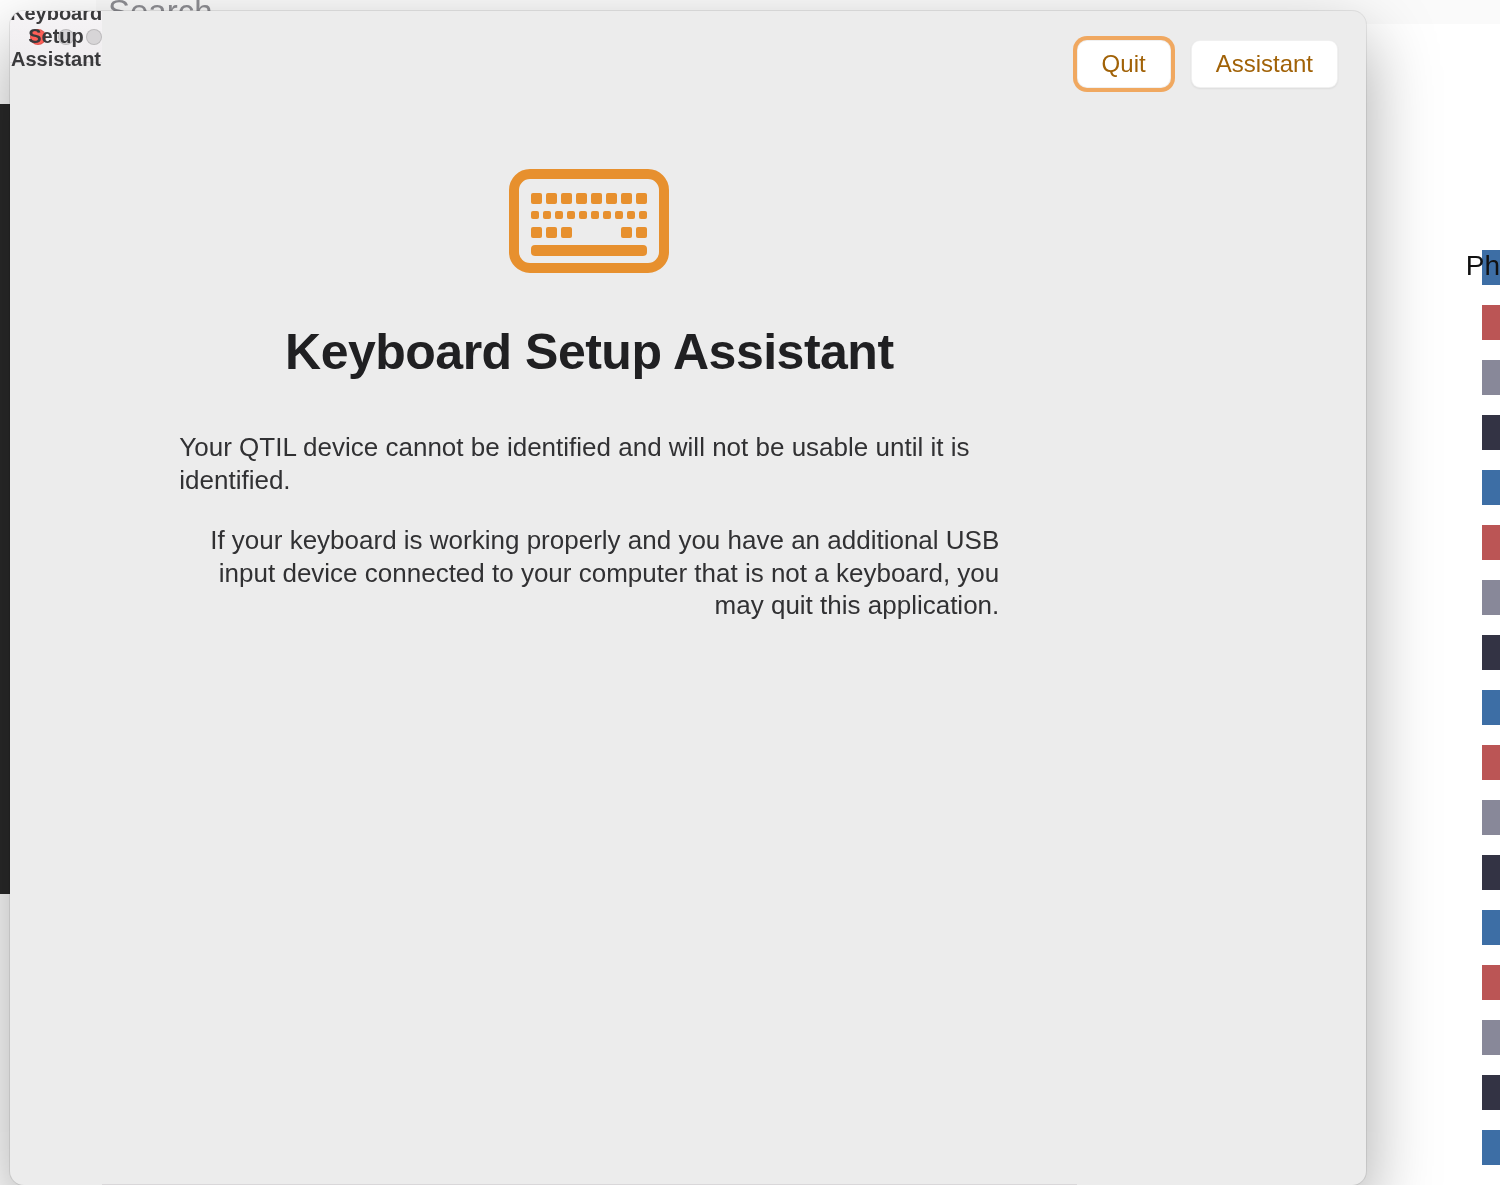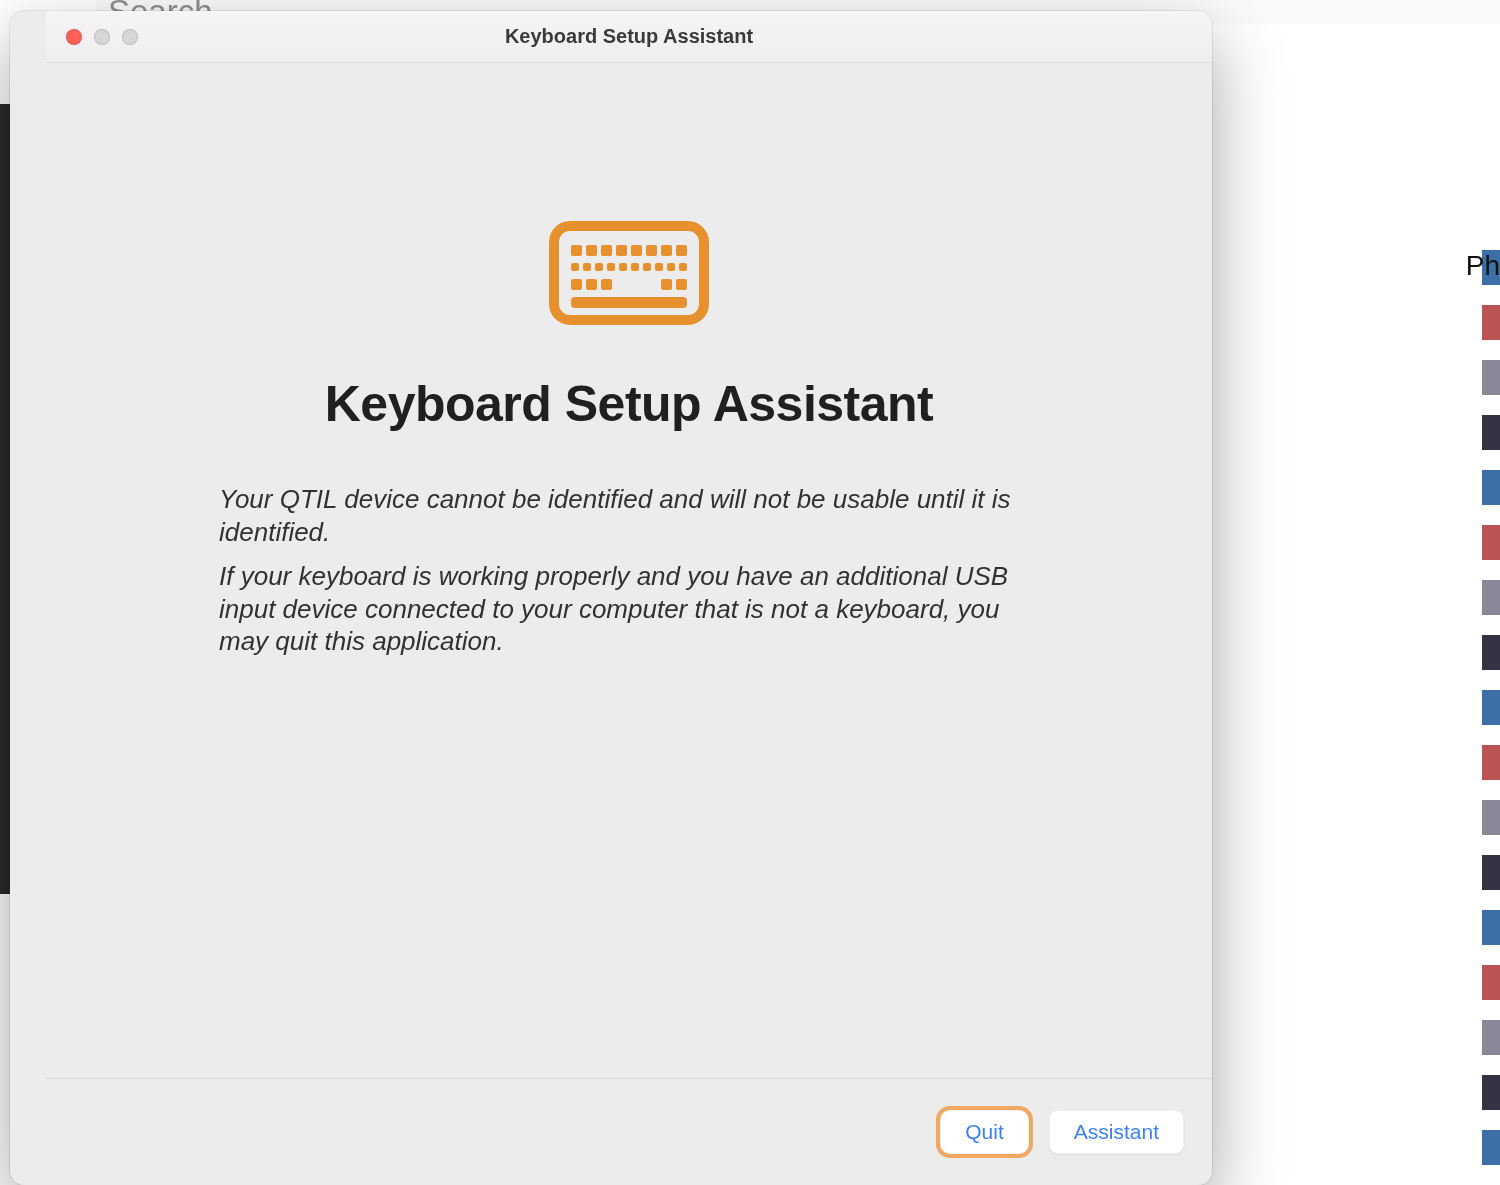--- a/index.html
+++ b/index.html
@@ -34,28 +34,27 @@
   .bg-right-label {
     position: absolute;
     right: 0; top: 250px;
     font-size: 28px;
     color: #111;
   }
   
   .window {
     position: absolute;
     left: 10px; top: 11px;
-    width: 1202px; height: 1174px;
+    width: 1356px; height: 1174px;
     background: #ececec;
     border-radius: 14px;
     box-shadow: 0 28px 70px rgba(0,0,0,0.35), 0 0 0 1px rgba(0,0,0,0.08);
     display: flex;
-    flex-direction: column;
+    flex-direction: row;
     overflow: hidden;
-    padding-left: 36px;
   }
   .titlebar {
     height: 52px;
     background: linear-gradient(#f6f4f6, #efedef);
     border-bottom: 1px solid #e0dee0;
     display: flex;
     align-items: center;
     position: relative;
   }
   .traffic {
@@ -95,34 +94,33 @@
     font-weight: 700;
     color: #202022;
     letter-spacing: -0.5px;
   }
   .body-text {
     margin-top: 50px;
     width: 820px;
     font-size: 26px;
     line-height: 1.25;
     color: #313133;
-    font-style: italic;
   }
-  .body-text p + p { margin-top: 12px; }
+  .body-text p + p { margin-top: 28px; text-align: right; }
   .footer {
     height: 106px;
     display: flex;
     align-items: center;
     justify-content: flex-end;
     gap: 20px;
     padding-right: 28px;
   }
   .btn {
-    font-size: 21px;
-    color: #3b82f6;
+    font-size: 24px;
+    color: #a16207;
     background: #fff;
     border: 1px solid rgba(0,0,0,0.06);
     border-radius: 9px;
     padding: 9px 24px;
     box-shadow: 0 1px 2px rgba(0,0,0,0.07);
     cursor: pointer;
   }
   .btn-focus {
     box-shadow: 0 0 0 4px #f0a860, 0 1px 2px rgba(0,0,0,0.07);
     border-radius: 10px;

